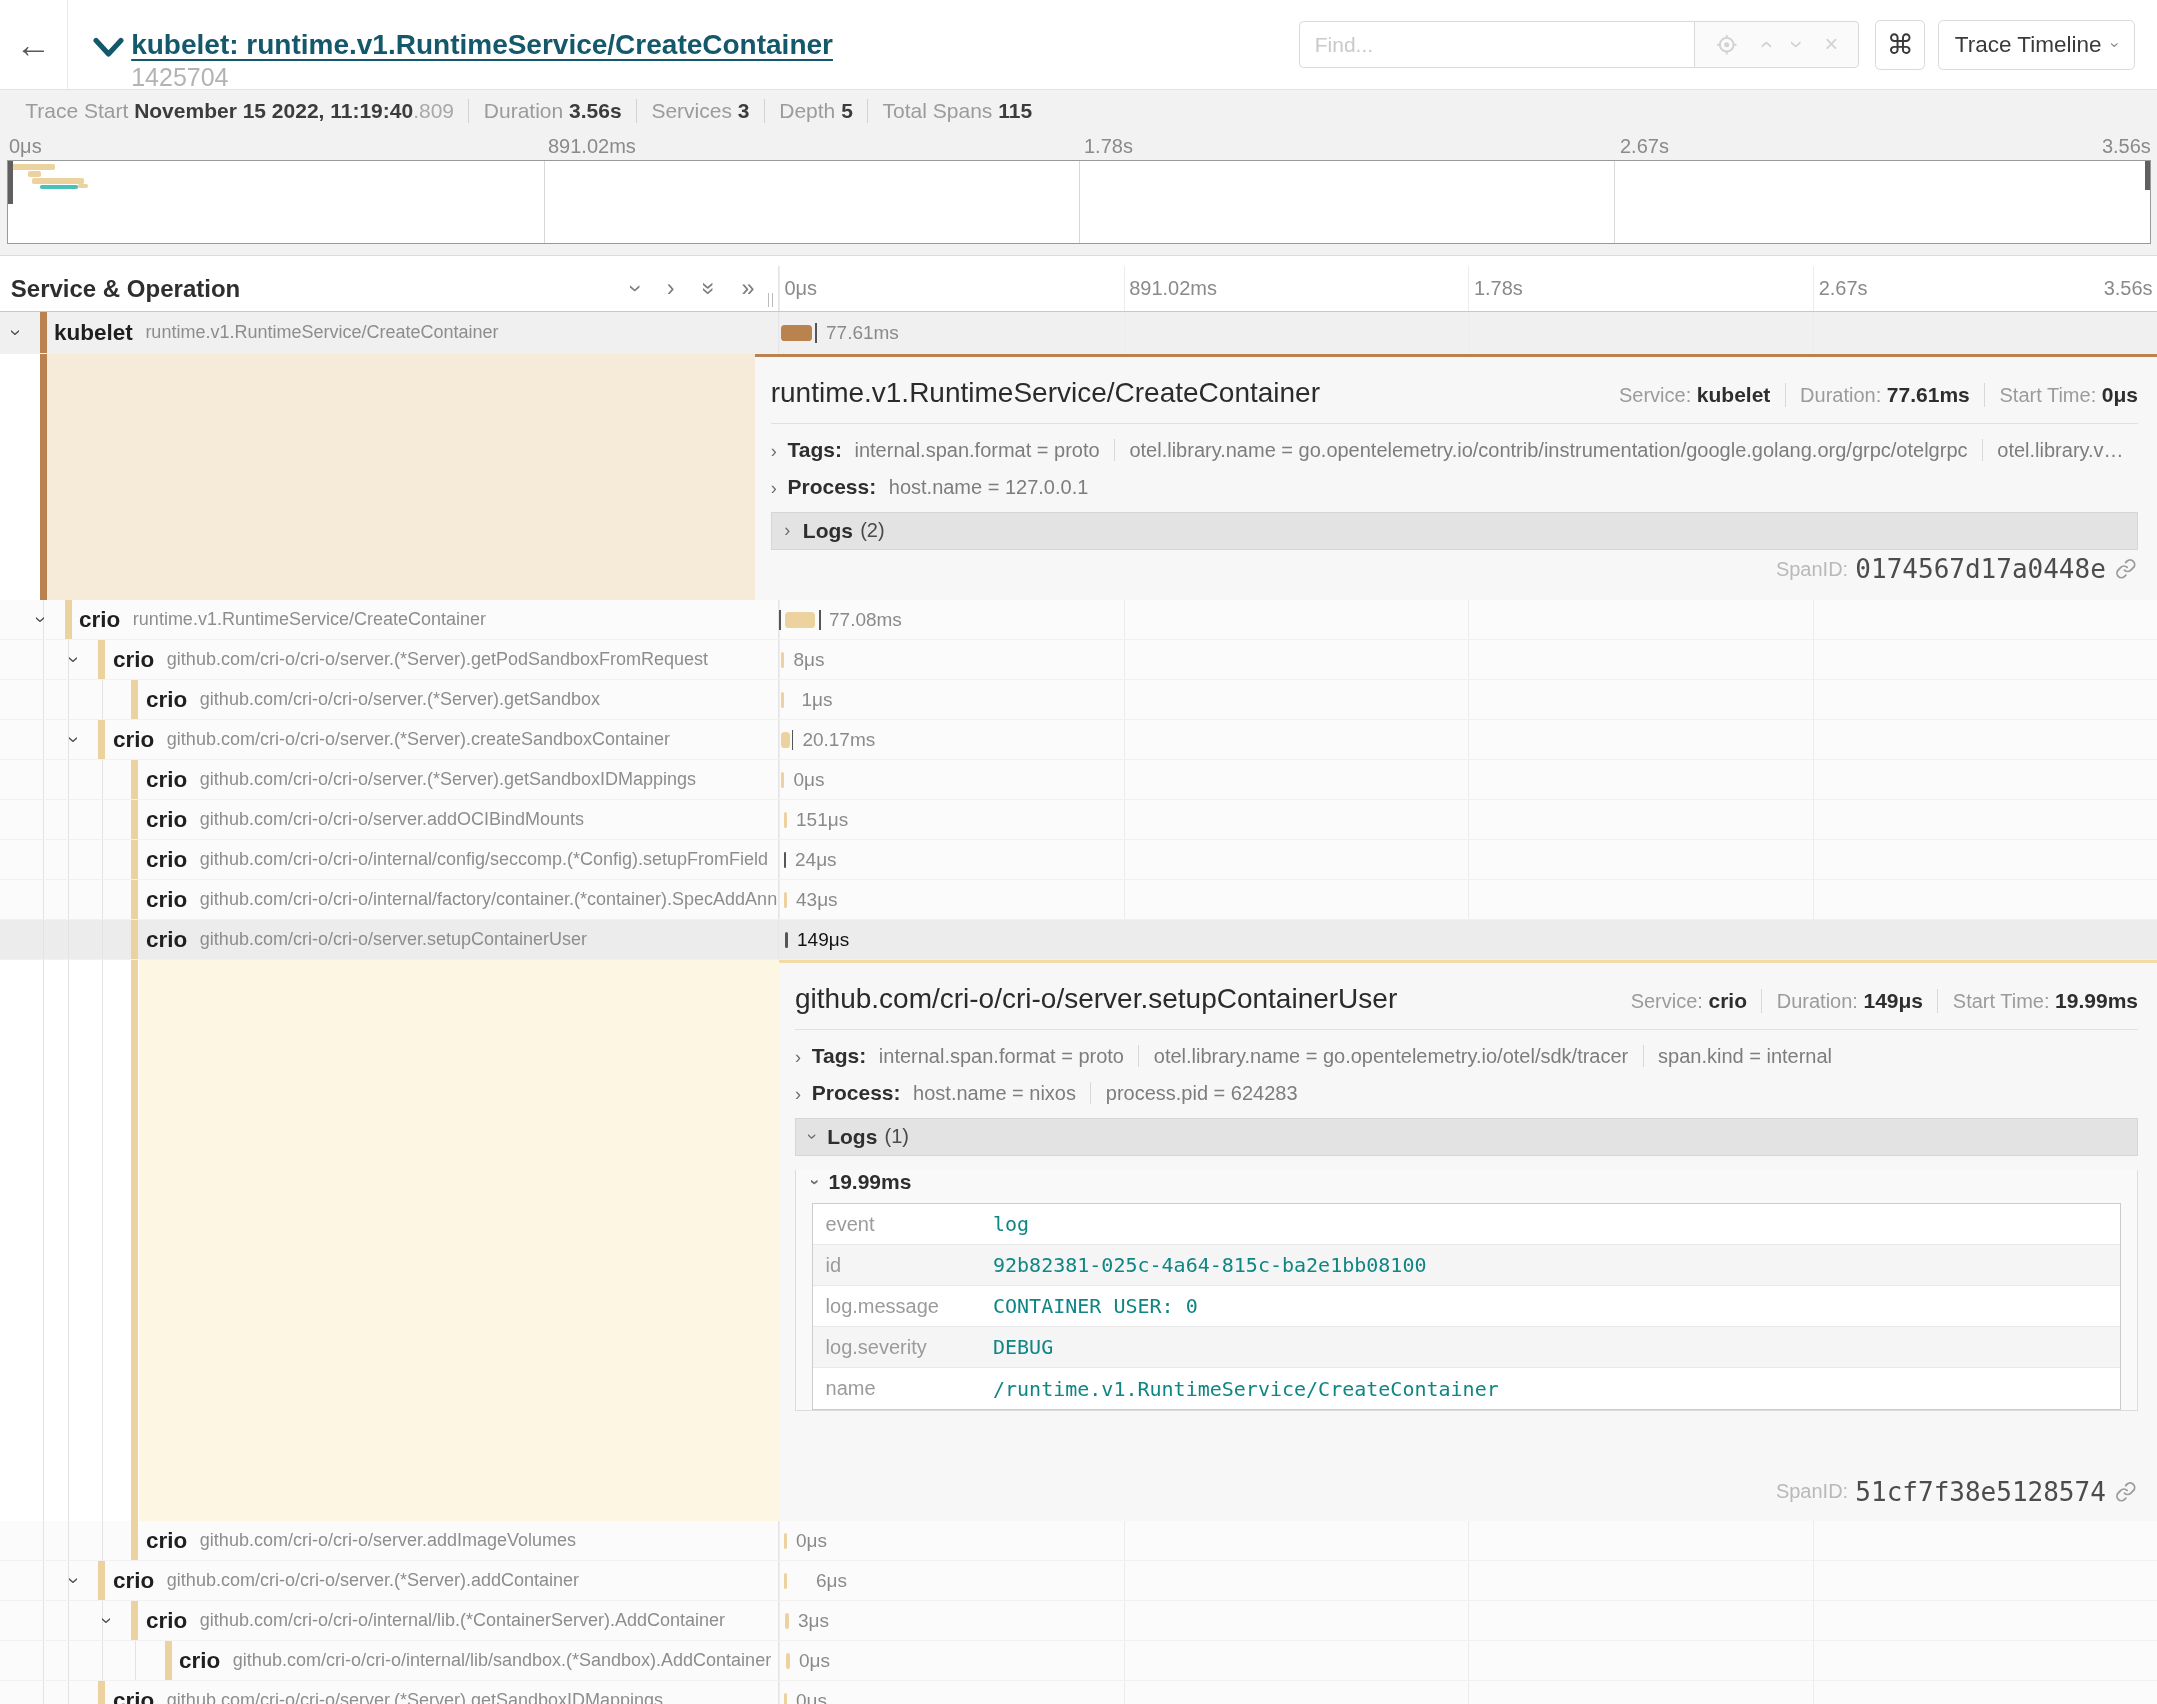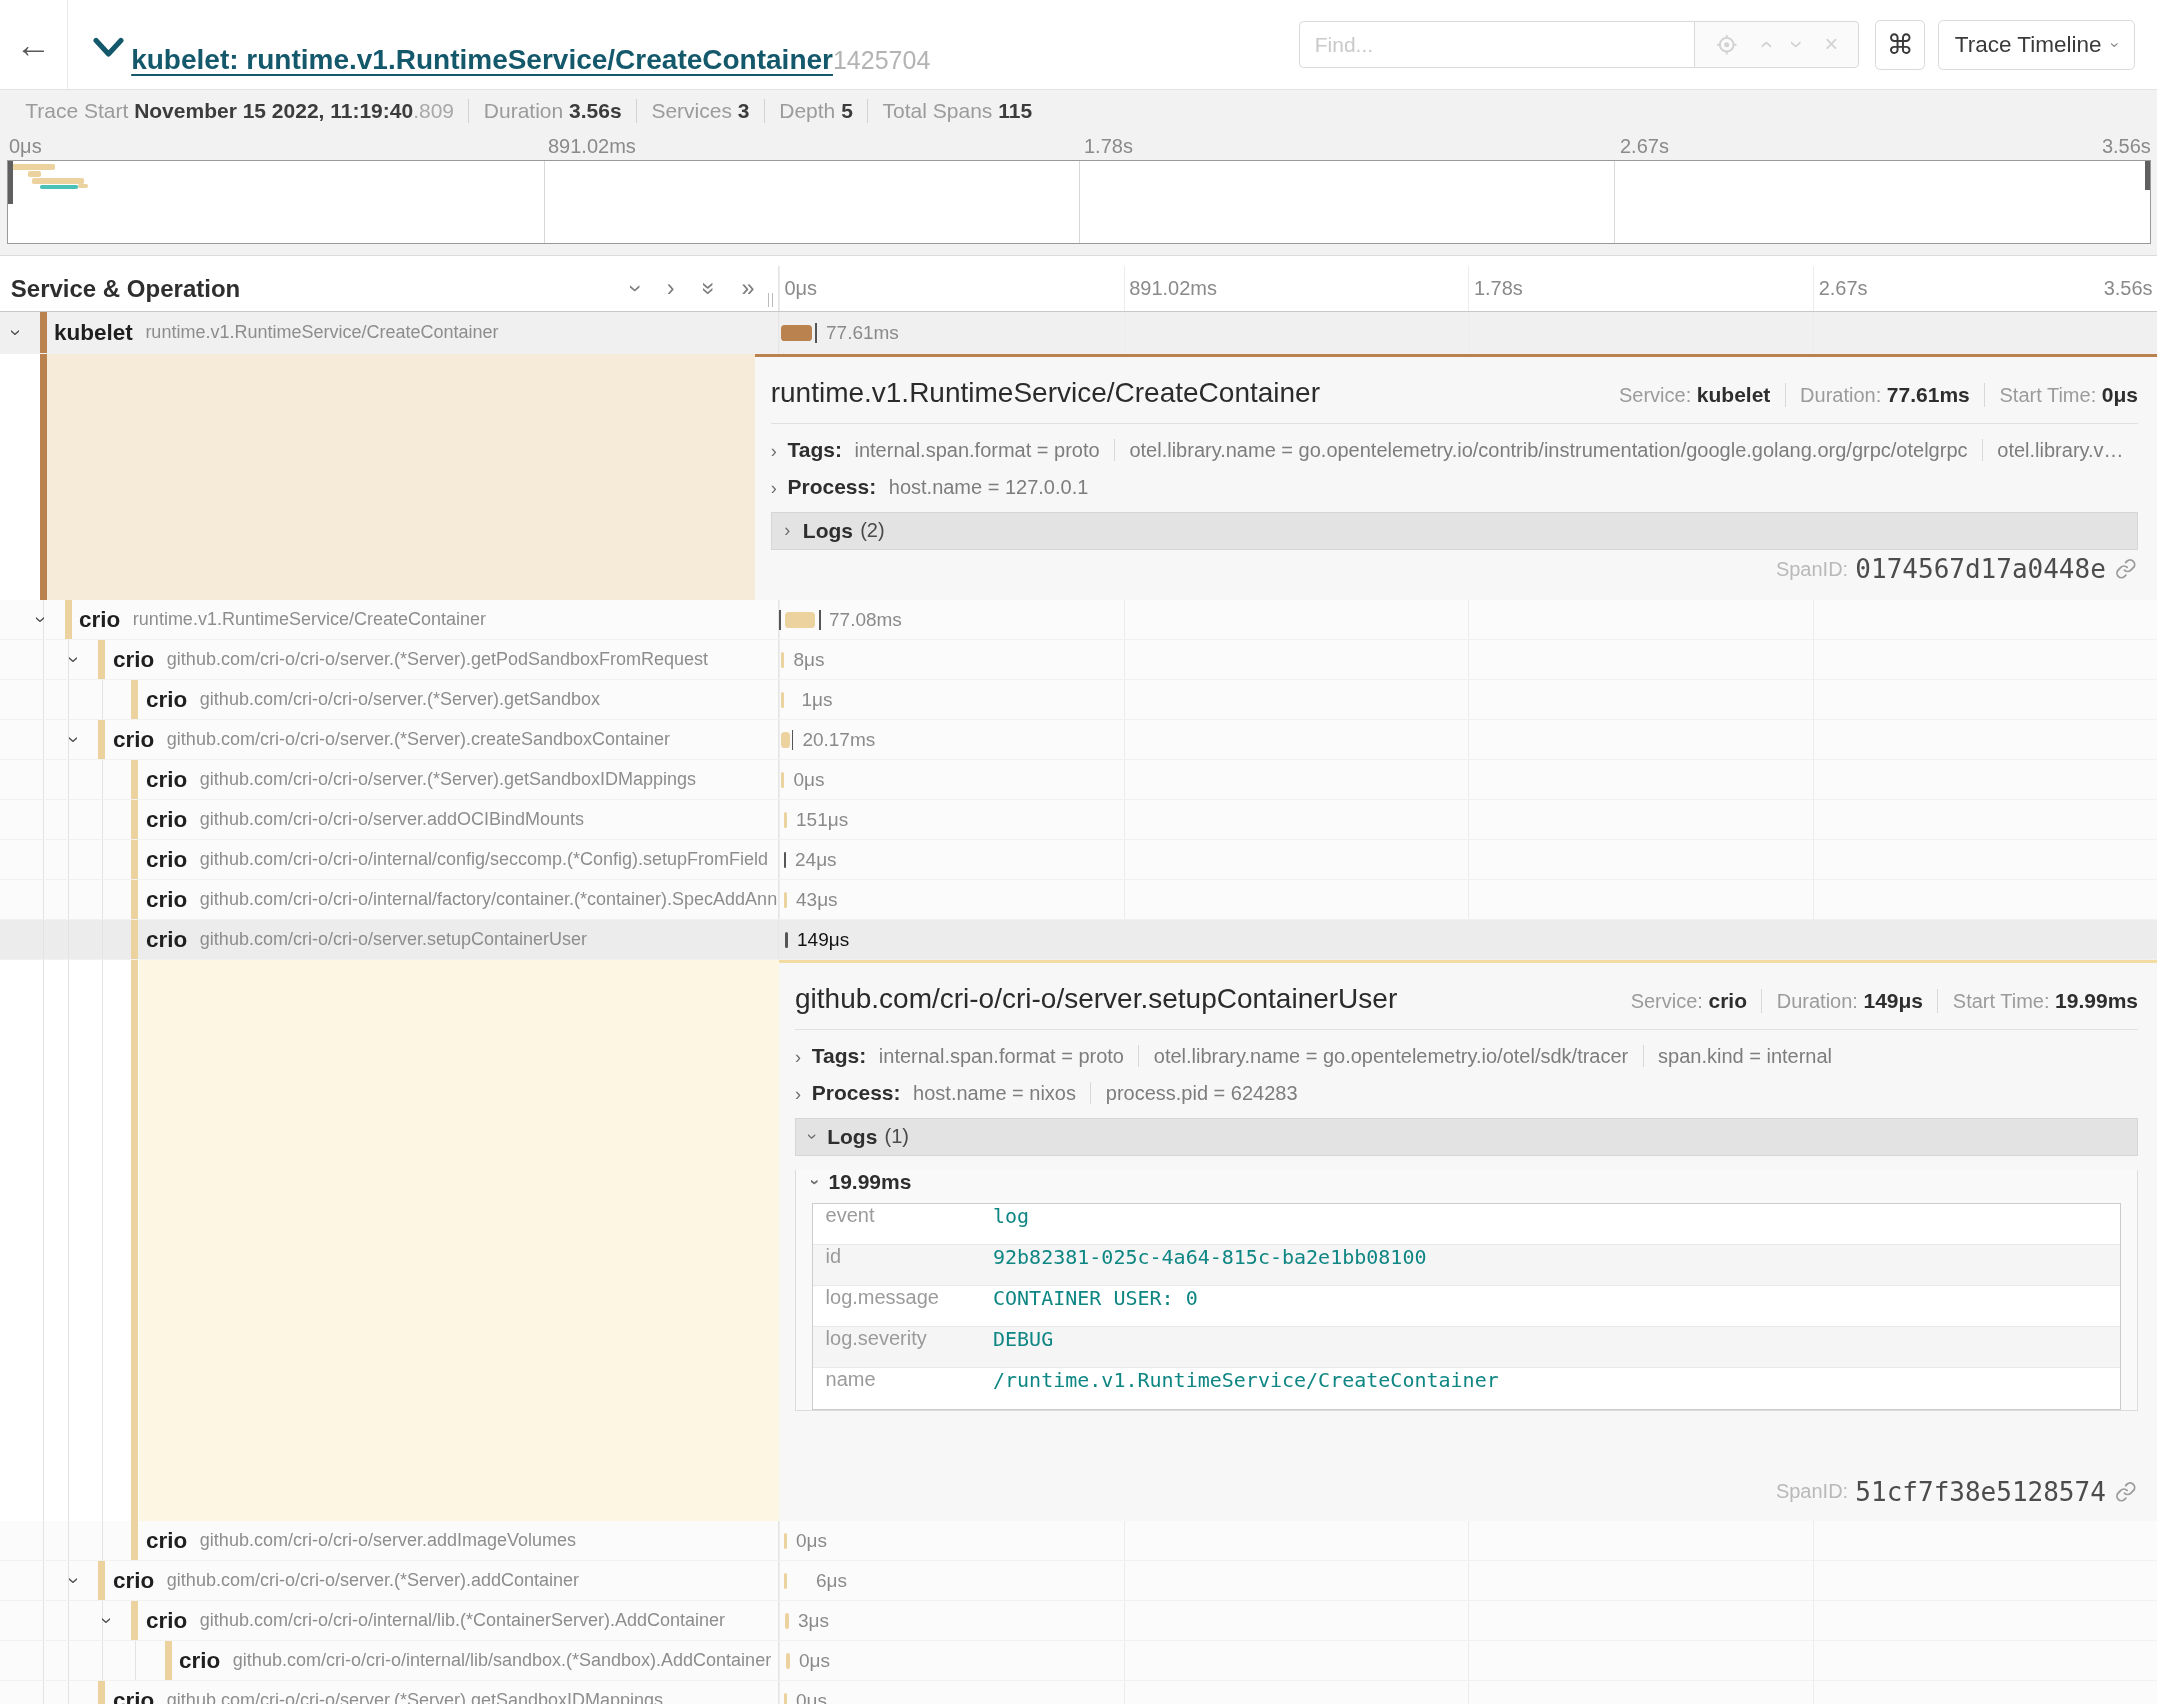--- a/index.html
+++ b/index.html
@@ -8,21 +8,21 @@
   .mono { font-family:"DejaVu Sans Mono","Liberation Mono",monospace; }
   .rot90 { display:inline-block; transform:rotate(90deg); }
 
   
   .app-header { height:90px; display:flex; align-items:center; background:#fff;
     border-bottom:0.9px solid #e2e2e2; }
   .back-wrap { width:68px; height:100%; display:flex; align-items:center; justify-content:center;
     border-right:0.9px solid #e8e8e8; }
   .back-arrow { font-size:36px; color:#5a5a5a; cursor:pointer; }
   .title-chevron { margin:9px 7.2px 0 25px; }
-  .title-block { display:flex; flex-direction:row; line-height:1.15;margin-top:32px; }
+  .title-block { display:flex; flex-direction:column; line-height:1.15;margin-top:32px; }
   .trace-title { font-size:28px; font-weight:700; color:#14586b; text-decoration:underline;
     text-decoration-thickness:1.8px; text-underline-offset:4.5px; }
   .trace-id { font-size:25px; color:#b3b3b3; margin-top:1.8px; }
   .header-right { margin-left:auto; display:flex; align-items:center; margin-right:23.4px; }
   .find-group { display:flex; height:47px; }
   .find-input { width:396px; height:47px; border:0.9px solid #d9d9d9; border-radius:4.5px 0 0 4.5px;
     padding:0 14.4px; font-size:21px; color:#444; outline:none; background:#fff; }
   .find-input::placeholder { color:#c9c9c9; }
   .find-btns { display:flex; align-items:center; gap:23.4px; padding:0 20px; background:#fafafa;
     border:0.9px solid #d9d9d9; border-left:none; border-radius:0 4.5px 4.5px 0; color:#d2d2d2; font-size:23.4px; }
@@ -104,21 +104,21 @@
   .logs-bar .lb-title { font-weight:700; font-size:21px; color:#2e2e2e; }
   .logs-bar .lb-count { font-size:20px; color:#4a4a4a; margin-left:7.2px; }
   .spanid-row { position:absolute; right:21.6px; display:flex; align-items:center; font-size:20px; color:#b9b9b9; }
   .spanid-row .sid { color:#4c4c4c; margin-left:7.2px; font-size:26px; }
   .spanid-row svg { margin-left:9px; cursor:pointer; }
 
   .logs-content { border:0.9px solid #dcdcdc; border-top:none; background:#f9f9f9; padding:0 16px; }
   .log-entry-hdr { margin-top:14.4px; font-size:21px; font-weight:700; color:#2e2e2e; display:flex; align-items:center; cursor:pointer; }
   .log-entry-hdr .kv-chev { font-size:17px; }
   .log-table { margin-top:9px; background:#fff; border:0.9px solid #ccc; }
-  .log-tr { display:flex; height:41px; align-items:flex-start; border-bottom:0.9px solid #e9e9e9; }
+  .log-tr { display:flex; height:41px; align-items:center; border-bottom:0.9px solid #e9e9e9; }
   .log-tr:last-child { border-bottom:none; }
   .log-tr.alt { background:#f5f5f5; }
   .log-key { width:180px; padding-left:12.6px; font-size:20px; color:#9b9b9b; flex-shrink:0; }
   .log-val { font-size:20px; color:#0e8683; }
   .logs-note { margin:16px 0 18px 0; font-size:18px; color:#9b9b9b; }
 </style>
 </head>
 <body>
 
 <div class="app-header">

